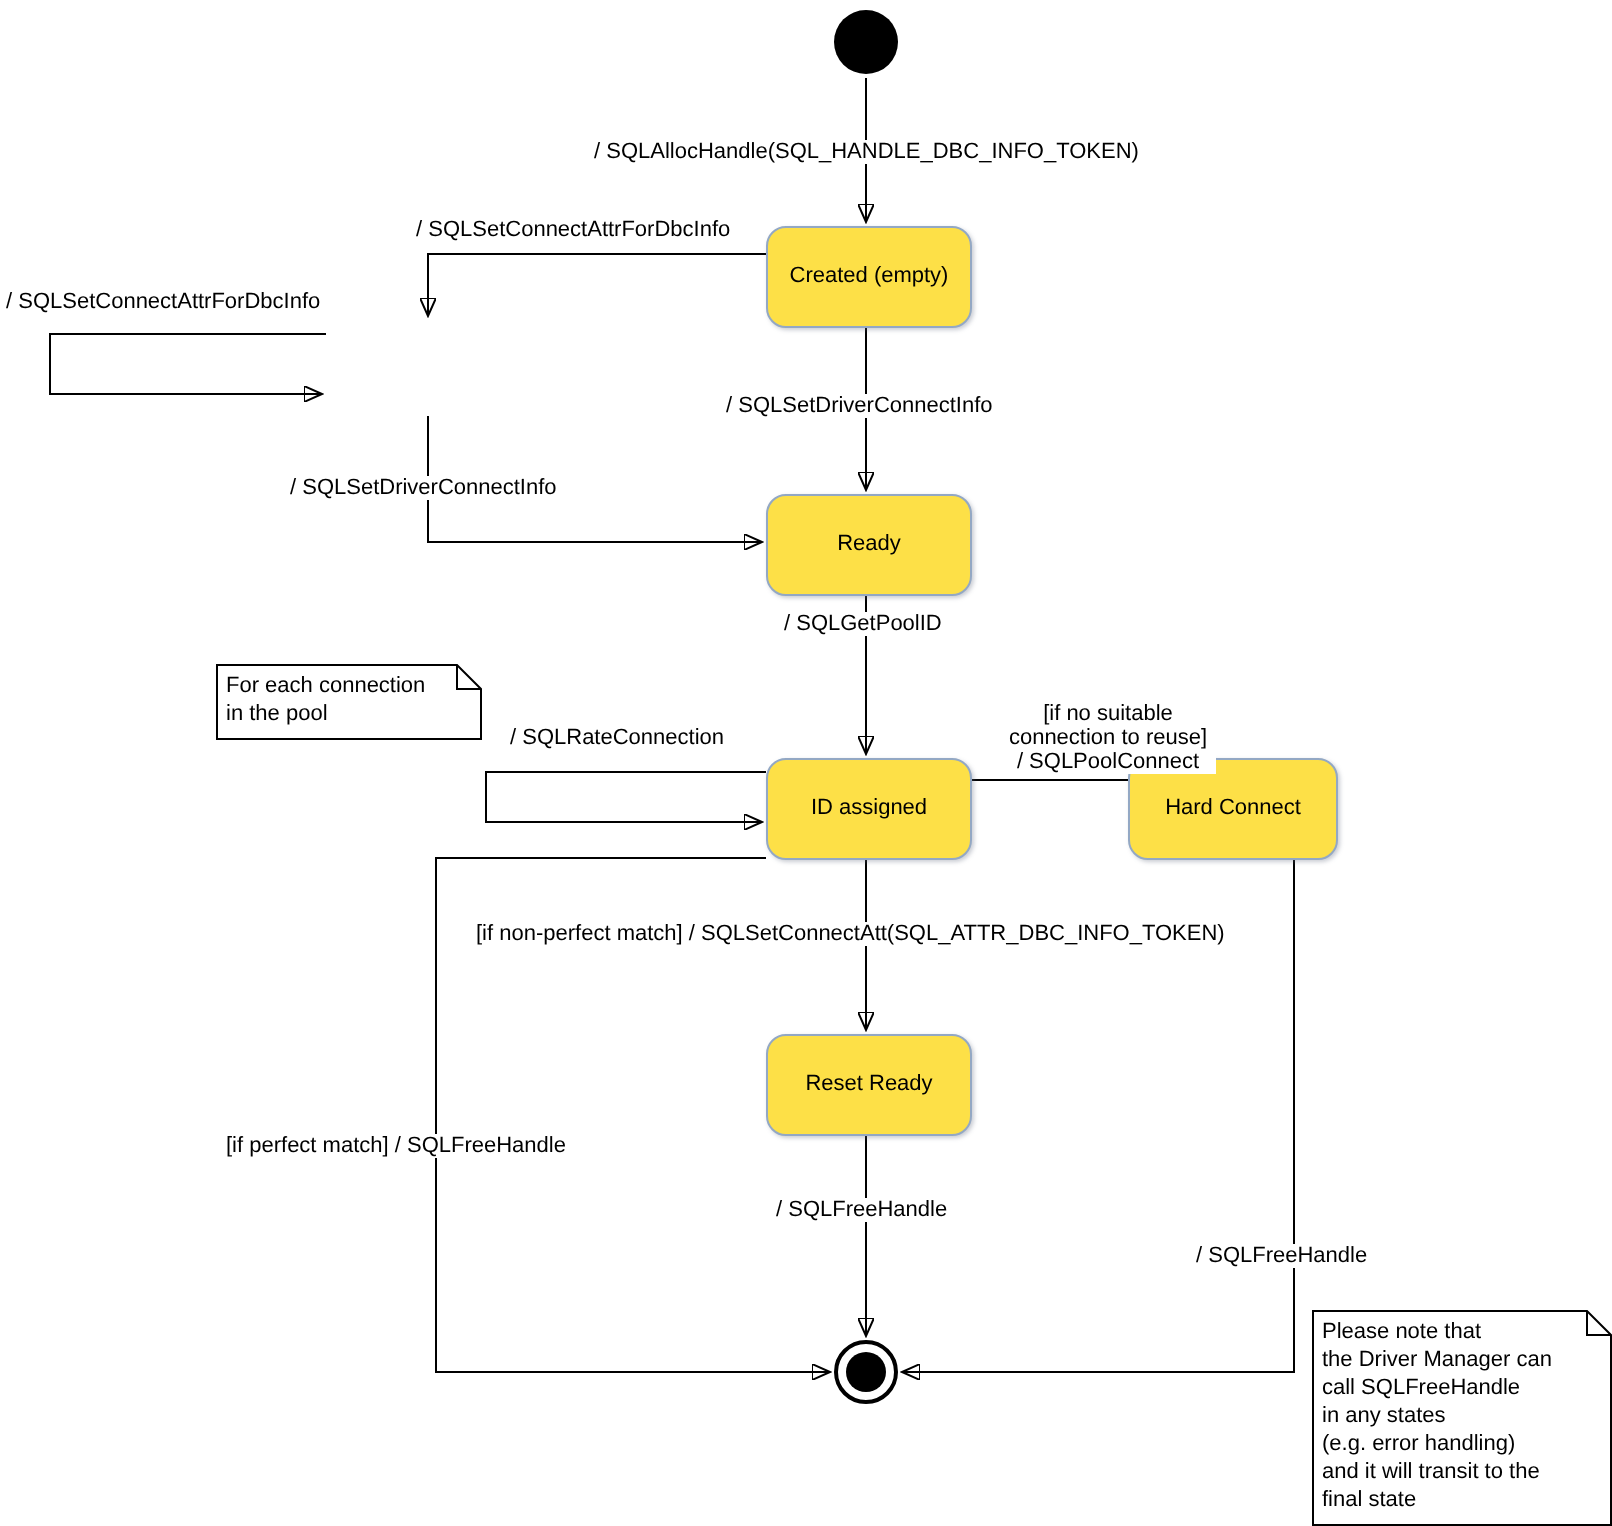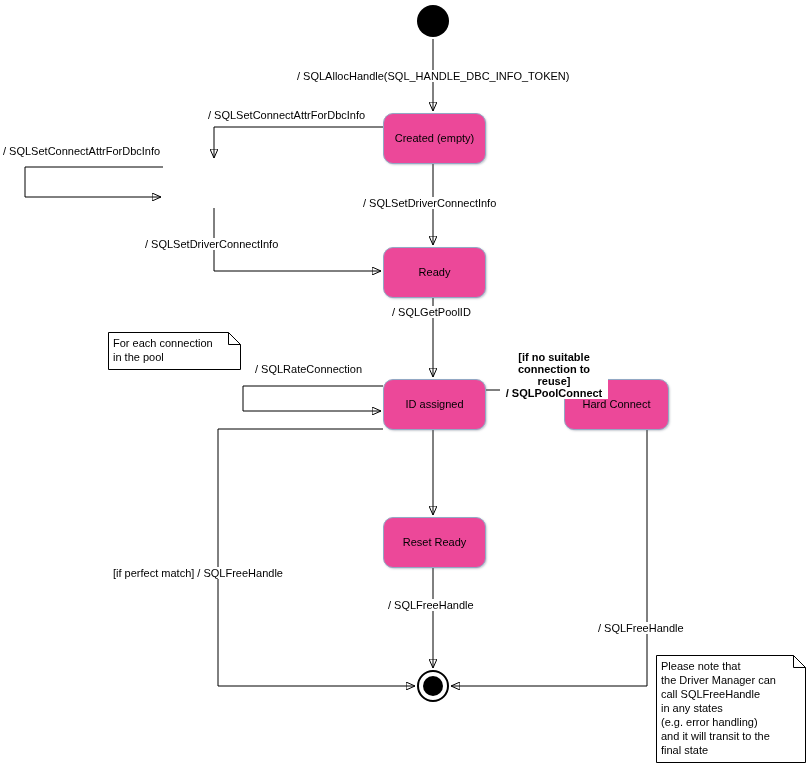--- a/index.html
+++ b/index.html
@@ -4,21 +4,21 @@
 <style>
   html,body{margin:0;padding:0;background:#fff;}
   .canvas{
     position:relative;width:806px;height:763px;background:#ffffff;
     font-family:"Liberation Sans", sans-serif;color:#000;overflow:hidden;
   }
   .arrows{position:absolute;left:0;top:0;}
   .arrows path{stroke:#000;stroke-width:1;fill:none;}
   .state{
     position:absolute;display:flex;align-items:center;justify-content:center;
-    background:#ec4899;border:1px solid #93a8c4;border-radius:10px;
+    background:#fde047;border:1px solid #93a8c4;border-radius:10px;
     font-size:11px;text-align:center;white-space:pre-line;line-height:13px;
     box-shadow:1px 1px 2px rgba(100,110,130,0.35);
   }
   .initial-circle{
     position:absolute;width:32px;height:32px;border-radius:50%;background:#000;
   }
   .final-outer{
     position:absolute;width:32px;height:32px;border-radius:50%;
     border:2px solid #000;background:#fff;box-sizing:border-box;
     display:flex;align-items:center;justify-content:center;
@@ -85,24 +85,25 @@
   <div class="edge-label" style="left:2px;top:145px;">/ SQLSetConnectAttrForDbcInfo</div>
 
   <div class="edge-label" style="left:362px;top:197px;">/ SQLSetDriverConnectInfo</div>
 
   <div class="edge-label" style="left:144px;top:238px;">/ SQLSetDriverConnectInfo</div>
 
   <div class="edge-label" style="left:391px;top:306px;">/ SQLGetPoolID</div>
 
   <div class="edge-label" style="left:254px;top:363px;">/ SQLRateConnection</div>
 
-  <div class="edge-label multiline" style="left:500px;top:351px;width:106px;font-weight:bold;">[if no suitable
+  <div class="edge-label multiline" style="left:500px;top:351px;width:106px;">[if no suitable
 connection to reuse]
 / SQLPoolConnect</div>
 
+  <div class="edge-label" style="left:237px;top:461px;">[if non-perfect match] / SQLSetConnectAtt(SQL_ATTR_DBC_INFO_TOKEN)</div>
 
   <div class="edge-label" style="left:387px;top:599px;">/ SQLFreeHandle</div>
 
   <div class="edge-label" style="left:112px;top:567px;">[if perfect match] / SQLFreeHandle</div>
 
   <div class="edge-label" style="left:597px;top:622px;">/ SQLFreeHandle</div>
 
   <div class="note" style="left:108px;top:332px;width:133px;height:38px;">
     <svg width="133" height="38">
       <path d="M0.5,0.5 L120.5,0.5 L132.5,12.5 L132.5,37.5 L0.5,37.5 Z" fill="#ffffff" stroke="#000"></path>

